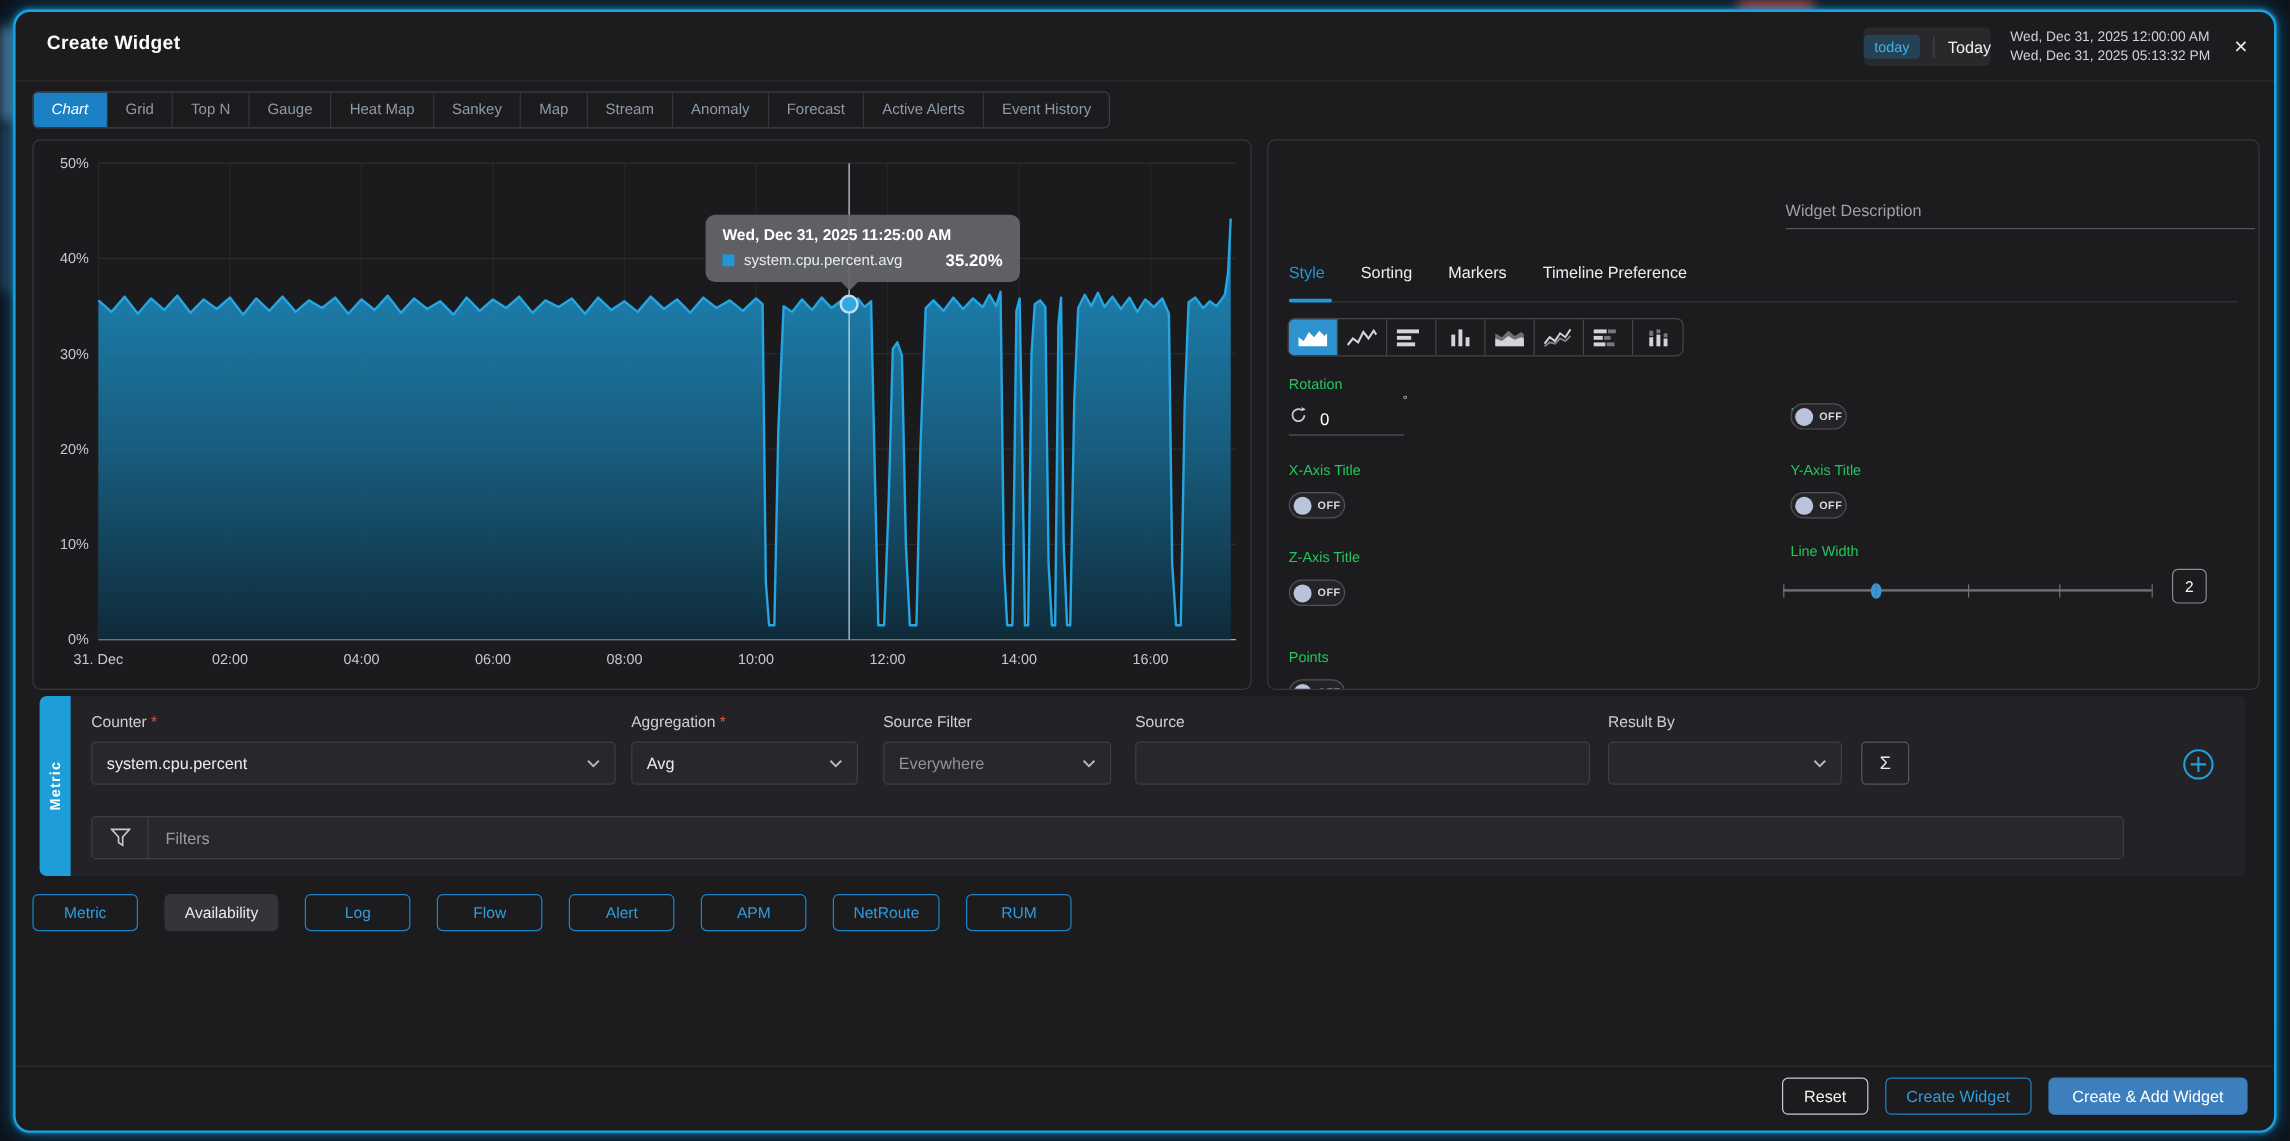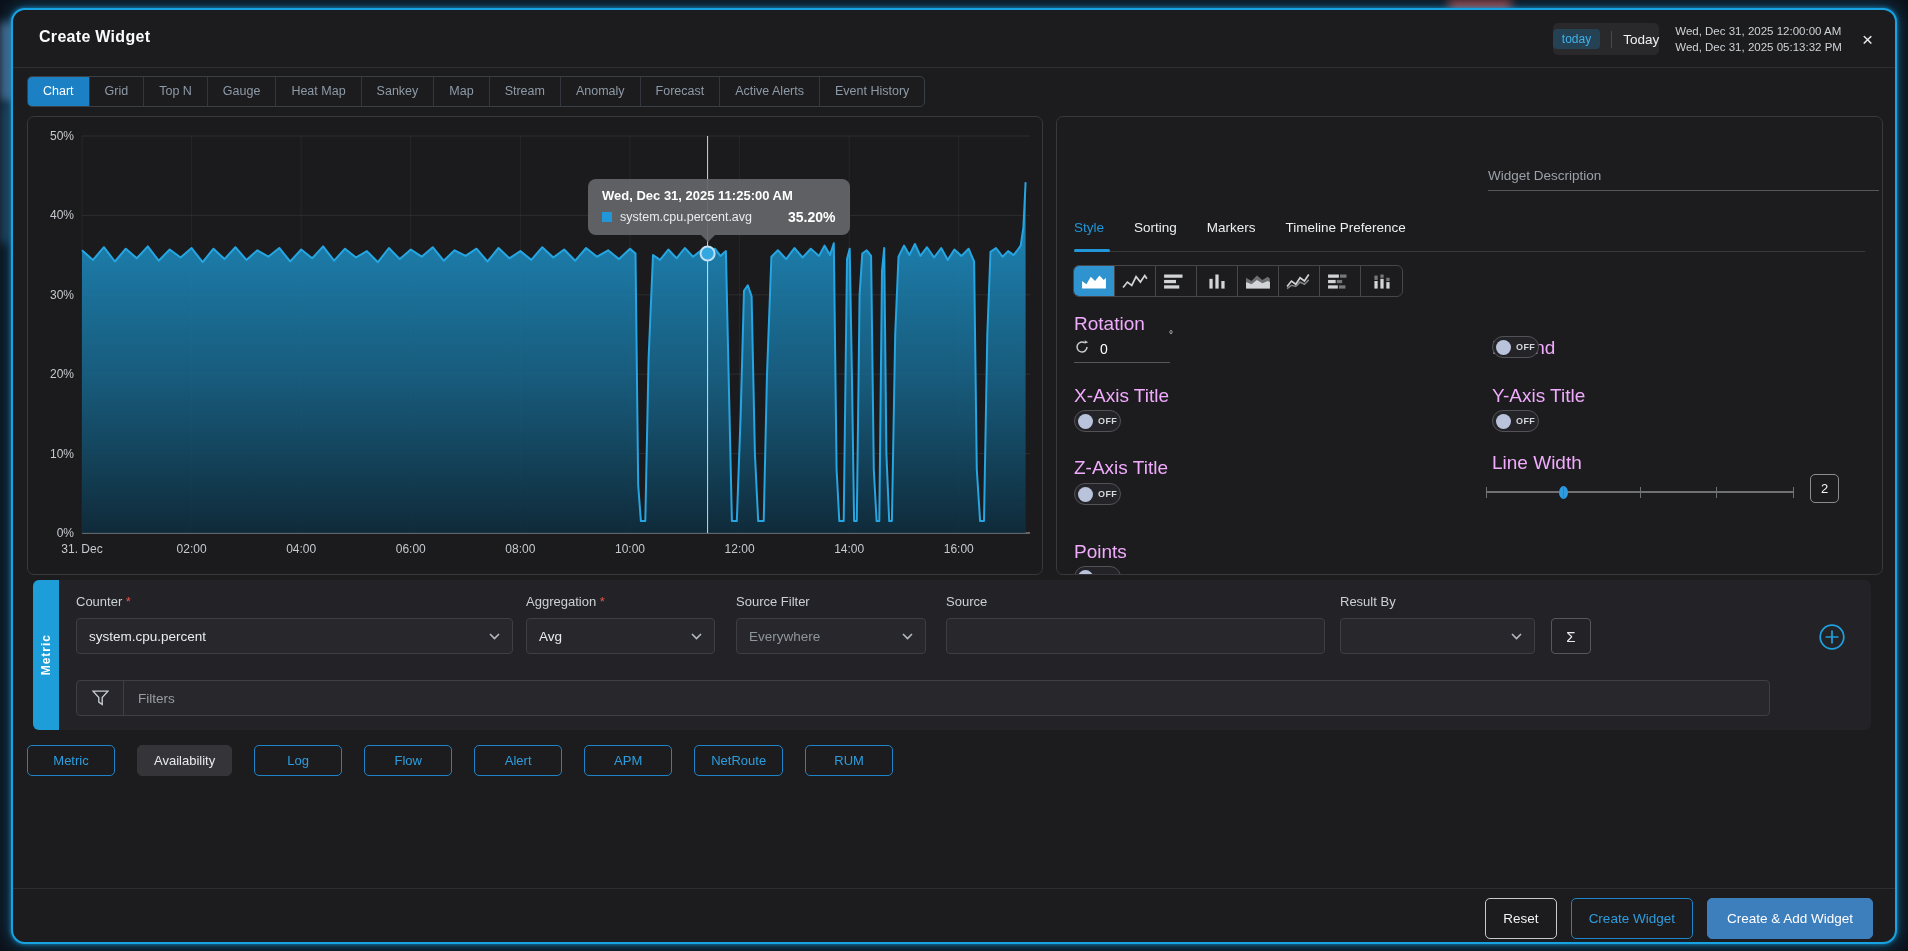--- a/index.html
+++ b/index.html
@@ -32,21 +32,21 @@
   .tr-divider { width:1px; height:17px; background:#48484c; margin:0 11px; }
   .preset-label { color:#f0f1f3; font-size:13.5px; }
   .timestamps { display:flex; flex-direction:column; gap:3px; }
   .timestamps div { font-size:11.5px; color:#ced2d7; line-height:13px; }
   .close-btn { font-size:19px; color:#e8eaec; cursor:pointer; line-height:19px; padding:2px 4px; }
 
   
   .type-tabs { position:absolute; left:14px; top:66px; display:inline-flex; border:1px solid #3b4047; border-radius:5px; overflow:hidden; height:31px; }
   .type-tab { padding:0 15px; line-height:29px; font-size:12.5px; color:#8e9aa7; border-right:1px solid #33373d; cursor:pointer; white-space:nowrap; }
   .type-tab:last-child { border-right:none; }
-  .type-tab.active { background:#1b80c4; color:#ffffff; }
+  .type-tab.active { background:#1b80c4; color:#ffffff;font-style:italic; }
 
   
   .chart-panel { position:absolute; left:14px; top:106px; width:1016px; height:459px;
     border:1px solid #38383d; border-radius:7px; background:#1b1b1d; overflow:hidden; }
   .tooltip { position:absolute; left:560px; top:62px; background:rgba(99,101,105,.94); border-radius:8px;
     padding:9px 14px 10px 14px; white-space:nowrap; z-index:3; }
   .tooltip::after { content:""; position:absolute; left:113px; top:100%; border:7px solid transparent; border-top-color:rgba(99,101,105,.94); }
   .tt-title { font-size:13px; font-weight:bold; color:#ffffff; margin-bottom:6px; }
   .tt-row { display:flex; align-items:center; gap:8px; }
   .tt-swatch { width:10px; height:10px; background:#2196d8; }
@@ -64,21 +64,21 @@
   .style-tabs { position:absolute; left:17px; top:103px; display:flex; gap:30px; }
   .s-tab { font-size:13.5px; color:#eceef0; cursor:pointer; }
   .s-tab.active { color:#2196d8; }
   .tabs-rule { position:absolute; left:17px; right:17px; top:134px; height:1px; background:#38383d; }
   .tabs-active-bar { position:absolute; left:17px; top:132px; width:36px; height:3px; background:#2196d8; border-radius:2px; }
   .style-icons { position:absolute; left:16px; top:148px; display:flex; border:1px solid #46464b; border-radius:6px; overflow:hidden; }
   .icon-btn { width:41px; height:30px; display:flex; align-items:center; justify-content:center;
     color:#d2d4d7; border-right:1px solid #46464b; cursor:pointer; background:transparent; }
   .icon-btn:last-child { border-right:none; }
   .icon-btn.active { background:#2e93cf; color:#ffffff; }
-  .ctl-label { position:absolute; font-size:19px; color:#f0abfc; }
+  .ctl-label { position:absolute; font-size:12px; color:#22c55e; }
   .rotation-ctl { position:absolute; left:17px; top:218px; width:96px; height:28px; border-bottom:1px solid #55575b;
     display:flex; align-items:center; gap:10px; color:#c9cdd2; }
   .rot-val { color:#ffffff; font-size:14px; }
   .degree { position:absolute; left:112px; top:212px; font-size:10px; color:#d6d8db; }
   .toggle { position:absolute; width:47px; height:22px; border-radius:12px; background:#242428; border:1px solid #515157;
     display:flex; align-items:center; padding-left:3px; gap:5px; cursor:pointer; }
   .knob { width:15px; height:15px; border-radius:50%; background:#b9c4dc; }
   .tstate { font-size:9px; font-weight:bold; color:#d5d8dc; letter-spacing:.4px; }
   .lbl-rotation { left:17px; top:196px; }
   .lbl-legend { left:435px; top:196px;margin-top:24px; }  .tg-legend { left:435px; top:219px; }
@@ -125,21 +125,21 @@
 
   
   .datasource-row { position:absolute; left:14px; top:735px; display:flex; gap:22px; }
   .ds-btn { min-width:88px; height:31px; border:1px solid #1d84c8; border-radius:5px; background:transparent;
     color:#2d9ddd; font-size:13px; display:flex; align-items:center; justify-content:center; padding:0 16px; cursor:pointer; }
   .ds-btn.active { background:#353539; border-color:#353539; color:#e9eaec; }
 
   
   .footer-rule { position:absolute; left:0; right:0; top:878px; height:1px; background:#2e2e32; }
   .footer { position:absolute; right:22px; top:888px; display:flex; gap:14px; }
-  .btn { height:41px; border-radius:5px; padding:0 17px; font-size:13.5px; display:flex; align-items:center; cursor:pointer;
+  .btn { height:31px; border-radius:5px; padding:0 17px; font-size:13.5px; display:flex; align-items:center; cursor:pointer;
     background:transparent; font-family:"Liberation Sans",sans-serif; }
   .btn-reset { border:1px solid #c8cace; color:#f2f3f4; }
   .btn-create { border:1px solid #1d84c8; color:#2d9ddd; }
   .btn-create-add { border:1px solid #3d7ebd; background:#3d7ebd; color:#ffffff; padding:0 19px; }
 
   svg text { font-family:"Liberation Sans",sans-serif; }
 </style>
 </head>
 <body>
 

